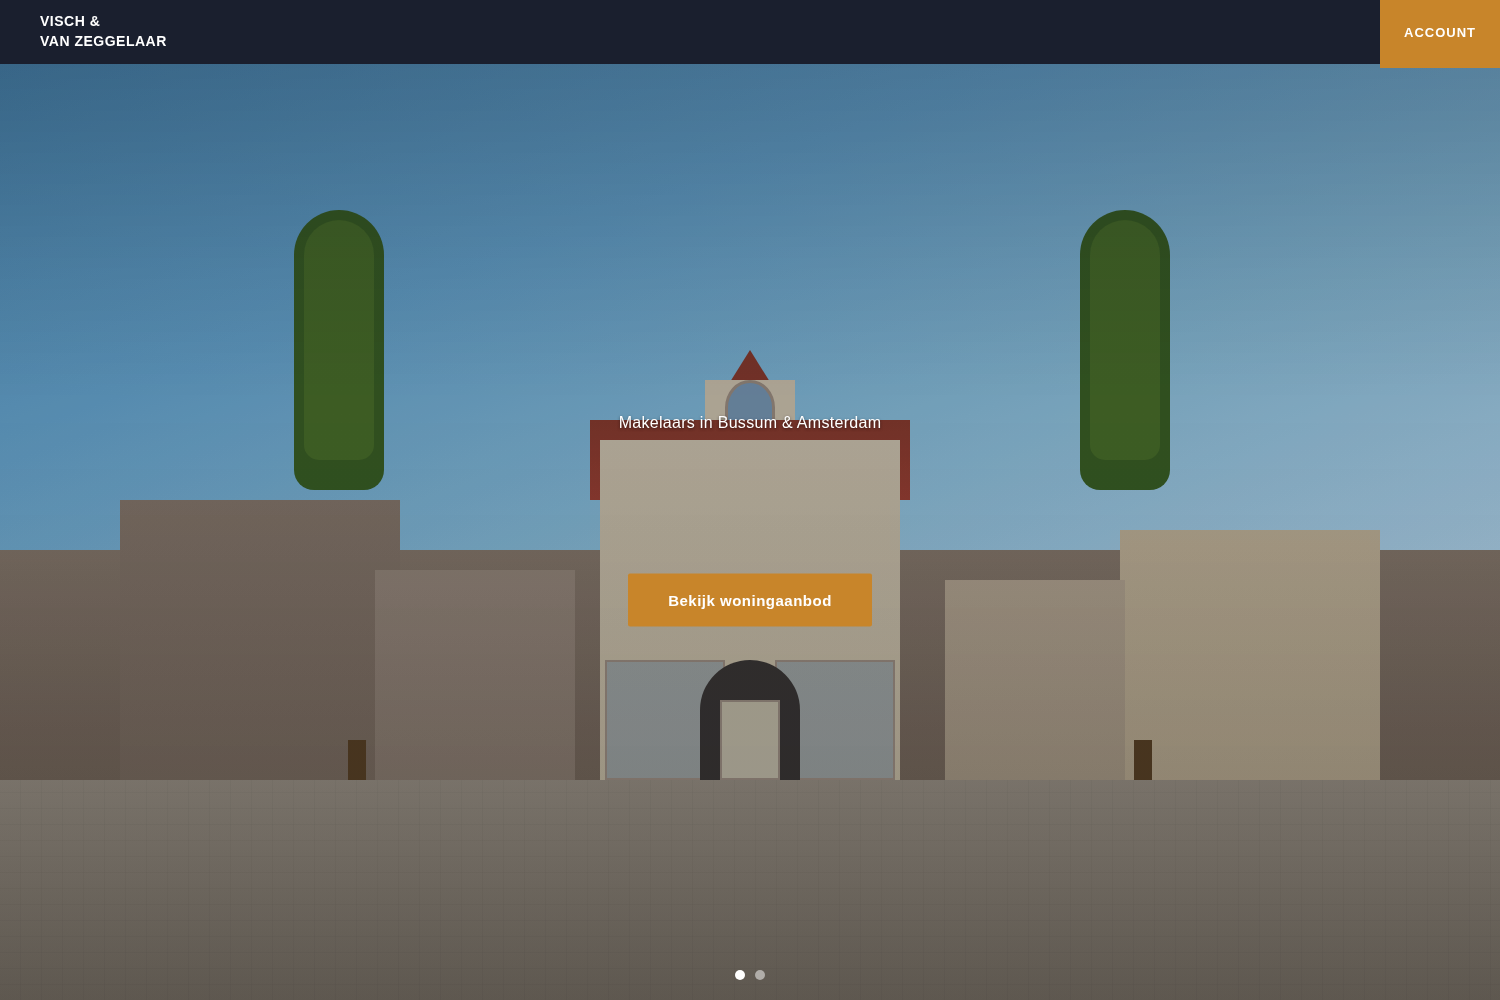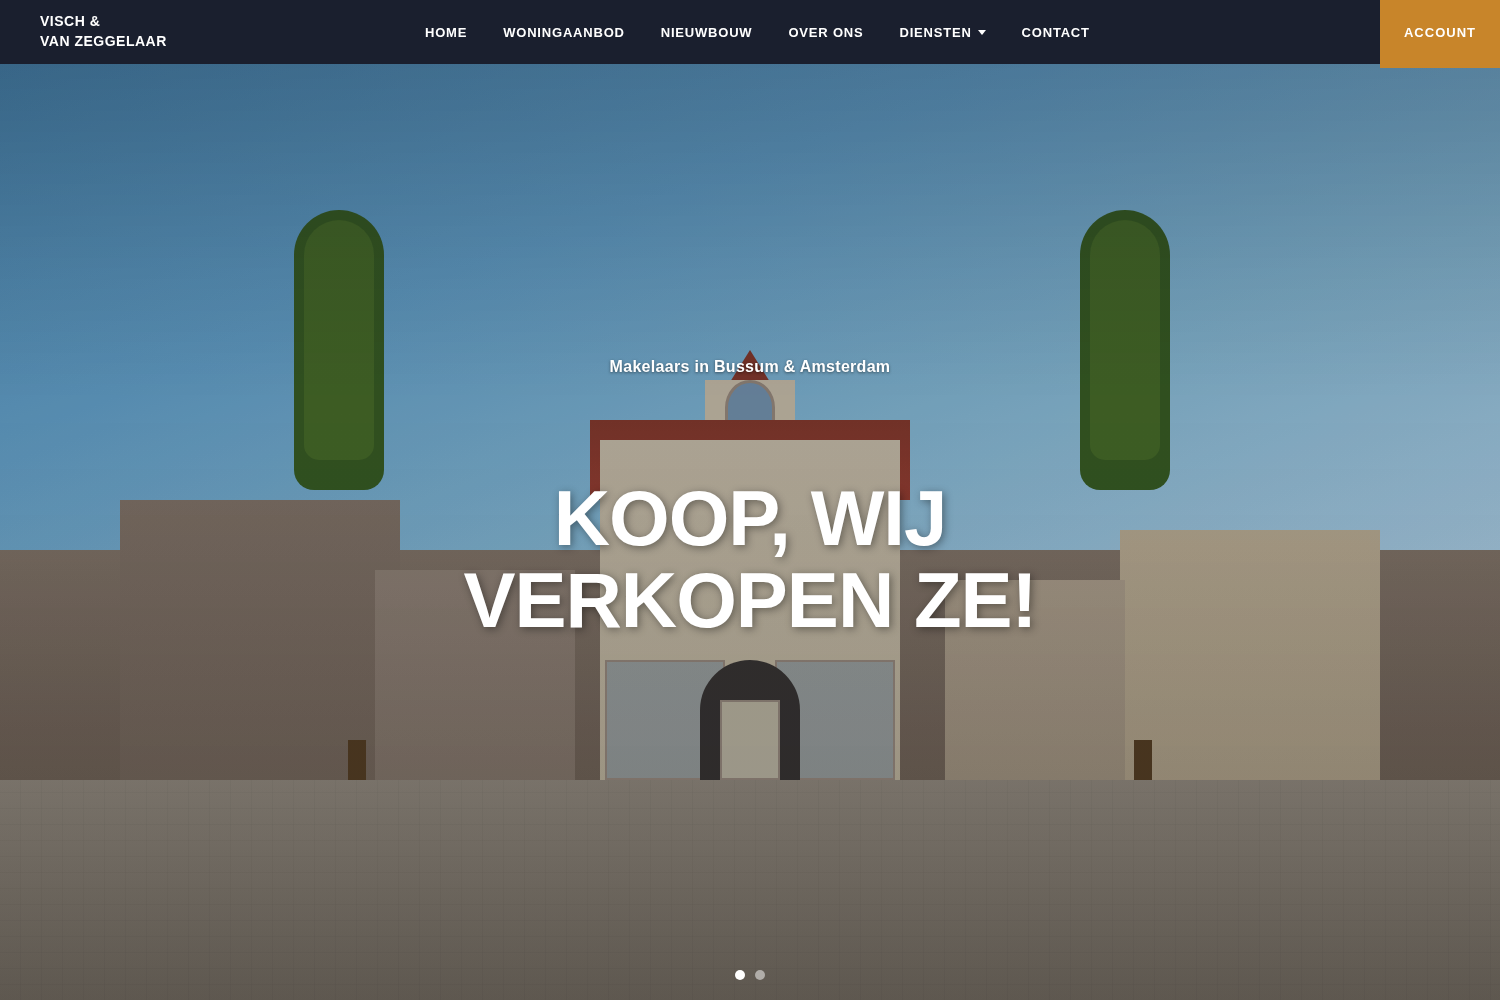--- a/index.html
+++ b/index.html
@@ -351,21 +351,21 @@
       transform: translate(-50%, -50%);
       text-align: center;
       z-index: 10;
       width: 800px;
       margin-top: 20px;
     }
 
     .hero-subtitle {
       color: #ffffff;
       font-size: 16px;
-      font-weight: 700;
+      font-weight: 400;
       margin-bottom: 20px;
       letter-spacing: 0.3px;
       text-shadow: 0 1px 3px rgba(0,0,0,0.5);
     }
 
     .hero-title {
       color: #ffffff;
       font-size: 78px;
       font-weight: 900;
       text-transform: uppercase;
@@ -457,42 +457,31 @@
       <div class="plaza-cobble"></div>
     </div>
   </div>
 
   <div class="hero-bg"></div>
 
   <div class="hero-content">
     <p class="hero-subtitle">Makelaars in Bussum &amp; Amsterdam</p>
     <h1 class="hero-title">
       <br>
-      <span>KOOP, WIJ VERKOPEN ZE!</span>
     </h1>
+    <button class="btn-hero">Bekijk woningaanbod</button>
   </div>
 
   <div class="carousel-dots">
     <div class="dot active"></div>
     <div class="dot"></div>
   </div>
 </div>
 
 <nav class="navbar">
   <div class="logo">
     <span>VISCH &amp;</span><br>
     <span>VAN ZEGGELAAR</span>
   </div>
 
-  <div class="nav-links">
-    <a class="nav-link">HOME</a>
-    <a class="nav-link">WONINGAANBOD</a>
-    <a class="nav-link">NIEUWBOUW</a>
-    <a class="nav-link">OVER ONS</a>
-    <a class="nav-link nav-link-diensten">
-      <span>DIENSTEN</span>
-      <span class="chevron-icon"></span>
-    </a>
-    <a class="nav-link">CONTACT</a>
-  </div>
 
   <button class="btn-account">ACCOUNT</button>
 </nav>
 
 </body></html>

